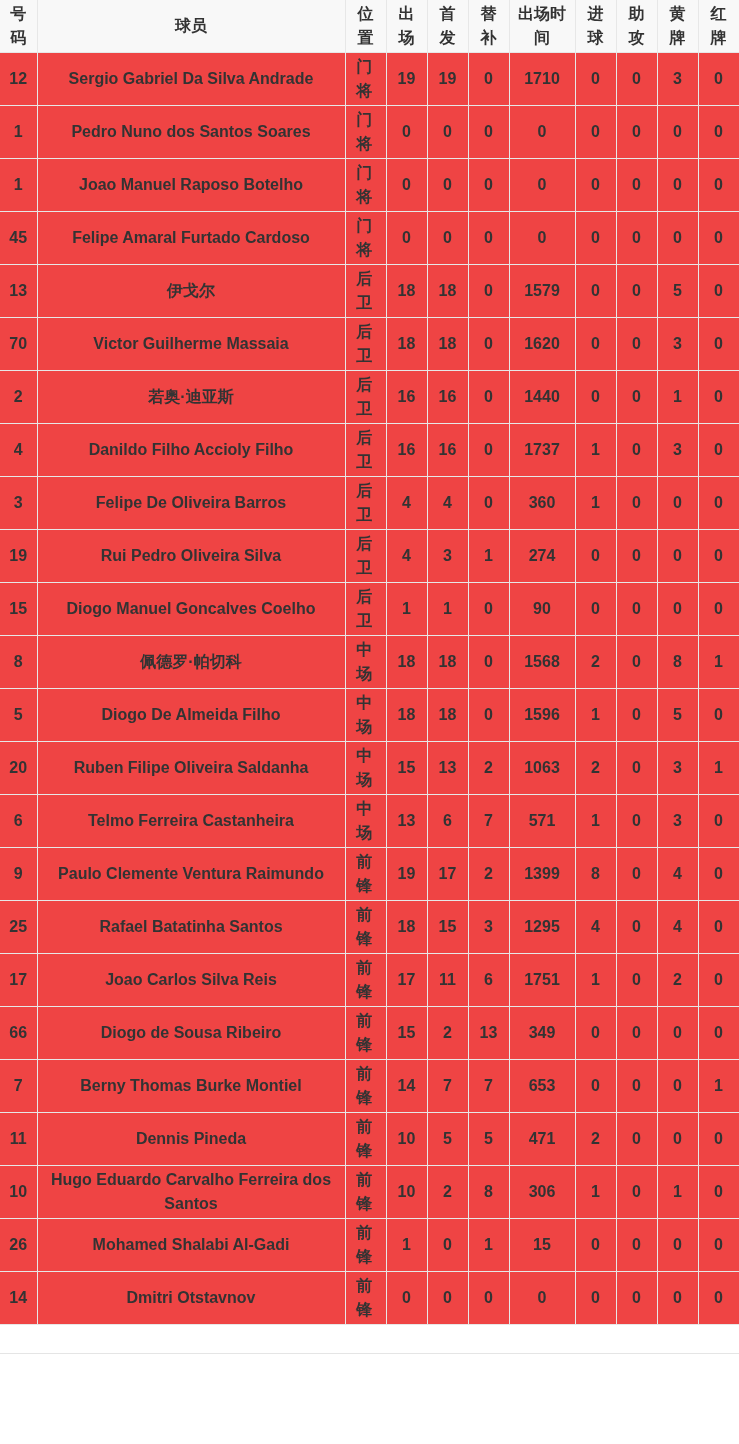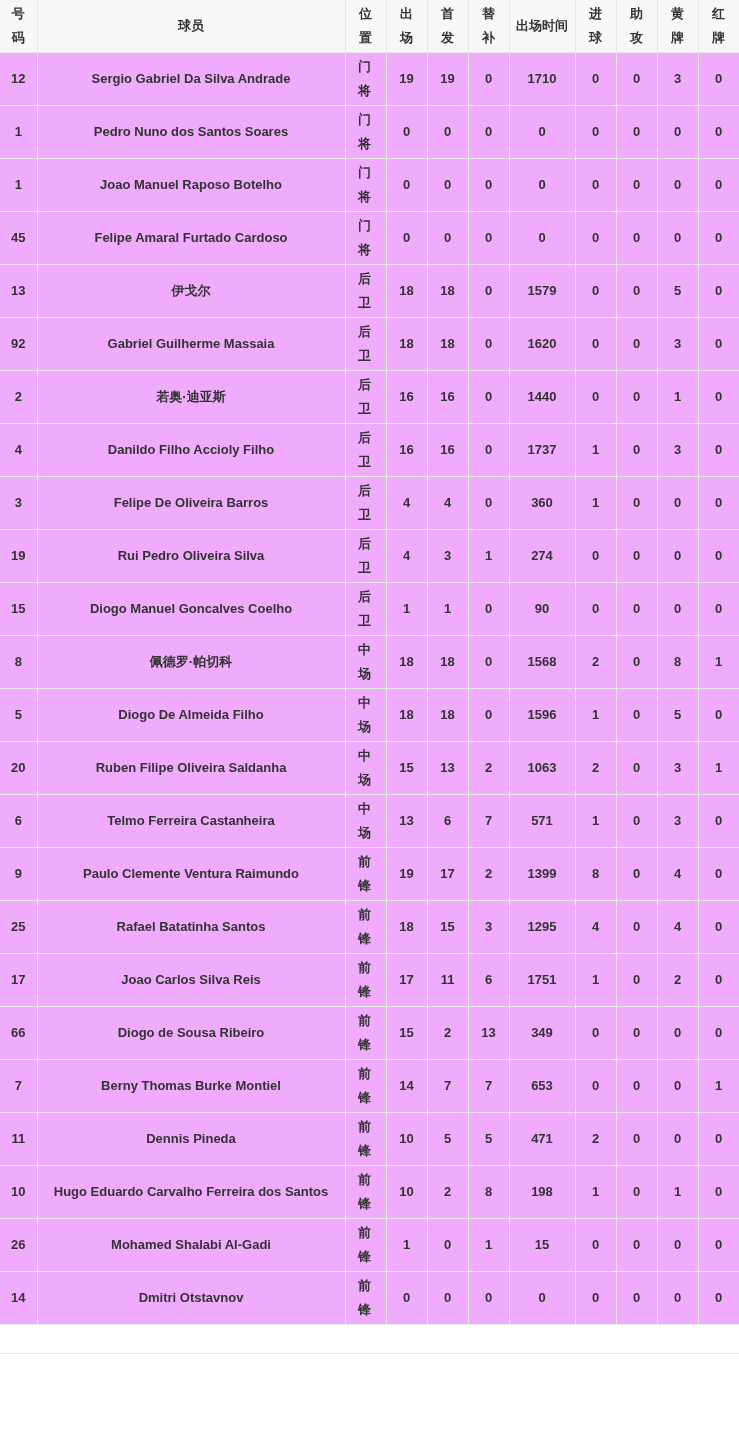--- a/index.html
+++ b/index.html
@@ -10,21 +10,21 @@
     width: 739px;
     height: 1444px;
     background: #ffffff;
     font-family: "Liberation Sans", sans-serif;
   }
   table.roster {
     width: 739px;
     border-collapse: collapse;
     table-layout: fixed;
     font-family: "Liberation Sans", sans-serif;
-    font-size: 13px;
+    font-size: 16px;
     font-weight: bold;
     color: #333333;
   }
   table.roster th,
   table.roster td {
     border-right: 1px solid #e7e7e7;
     border-bottom: 1px solid #e7e7e7;
     text-align: center;
     vertical-align: middle;
     padding: 2px 4px;
@@ -34,21 +34,21 @@
   }
   table.roster thead tr {
     height: 47px;
   }
   table.roster thead th {
     background: #f8f8f8;
     font-weight: bold;
   }
   table.roster tbody tr {
     height: 53px;
-    background: #f0abfc;
+    background: #ef4444;
   }
   
   table.roster thead th:not(.col-1):not(.col-6) .lbl {
     display: inline-block;
     width: 1.15em;
     word-break: break-all;
     text-align: center;
   }
   
   table.roster tbody td.col-2 .lbl {
@@ -156,22 +156,22 @@
         <td class="col-3"><span class="lbl">18</span></td>
         <td class="col-4"><span class="lbl">18</span></td>
         <td class="col-5"><span class="lbl">0</span></td>
         <td class="col-6"><span class="lbl">1579</span></td>
         <td class="col-7"><span class="lbl">0</span></td>
         <td class="col-8"><span class="lbl">0</span></td>
         <td class="col-9"><span class="lbl">5</span></td>
         <td class="col-10"><span class="lbl">0</span></td>
       </tr>
       <tr>
-        <td class="col-0"><span class="lbl">92</span></td>
-        <td class="col-1"><span class="lbl">Gabriel Guilherme Massaia</span></td>
+        <td class="col-0"><span class="lbl">70</span></td>
+        <td class="col-1"><span class="lbl">Victor Guilherme Massaia</span></td>
         <td class="col-2"><span class="lbl">后卫</span></td>
         <td class="col-3"><span class="lbl">18</span></td>
         <td class="col-4"><span class="lbl">18</span></td>
         <td class="col-5"><span class="lbl">0</span></td>
         <td class="col-6"><span class="lbl">1620</span></td>
         <td class="col-7"><span class="lbl">0</span></td>
         <td class="col-8"><span class="lbl">0</span></td>
         <td class="col-9"><span class="lbl">3</span></td>
         <td class="col-10"><span class="lbl">0</span></td>
       </tr>
@@ -370,21 +370,21 @@
         <td class="col-9"><span class="lbl">0</span></td>
         <td class="col-10"><span class="lbl">0</span></td>
       </tr>
       <tr>
         <td class="col-0"><span class="lbl">10</span></td>
         <td class="col-1"><span class="lbl">Hugo Eduardo Carvalho Ferreira dos Santos</span></td>
         <td class="col-2"><span class="lbl">前锋</span></td>
         <td class="col-3"><span class="lbl">10</span></td>
         <td class="col-4"><span class="lbl">2</span></td>
         <td class="col-5"><span class="lbl">8</span></td>
-        <td class="col-6"><span class="lbl">198</span></td>
+        <td class="col-6"><span class="lbl">306</span></td>
         <td class="col-7"><span class="lbl">1</span></td>
         <td class="col-8"><span class="lbl">0</span></td>
         <td class="col-9"><span class="lbl">1</span></td>
         <td class="col-10"><span class="lbl">0</span></td>
       </tr>
       <tr>
         <td class="col-0"><span class="lbl">26</span></td>
         <td class="col-1"><span class="lbl">Mohamed Shalabi Al-Gadi</span></td>
         <td class="col-2"><span class="lbl">前锋</span></td>
         <td class="col-3"><span class="lbl">1</span></td>

